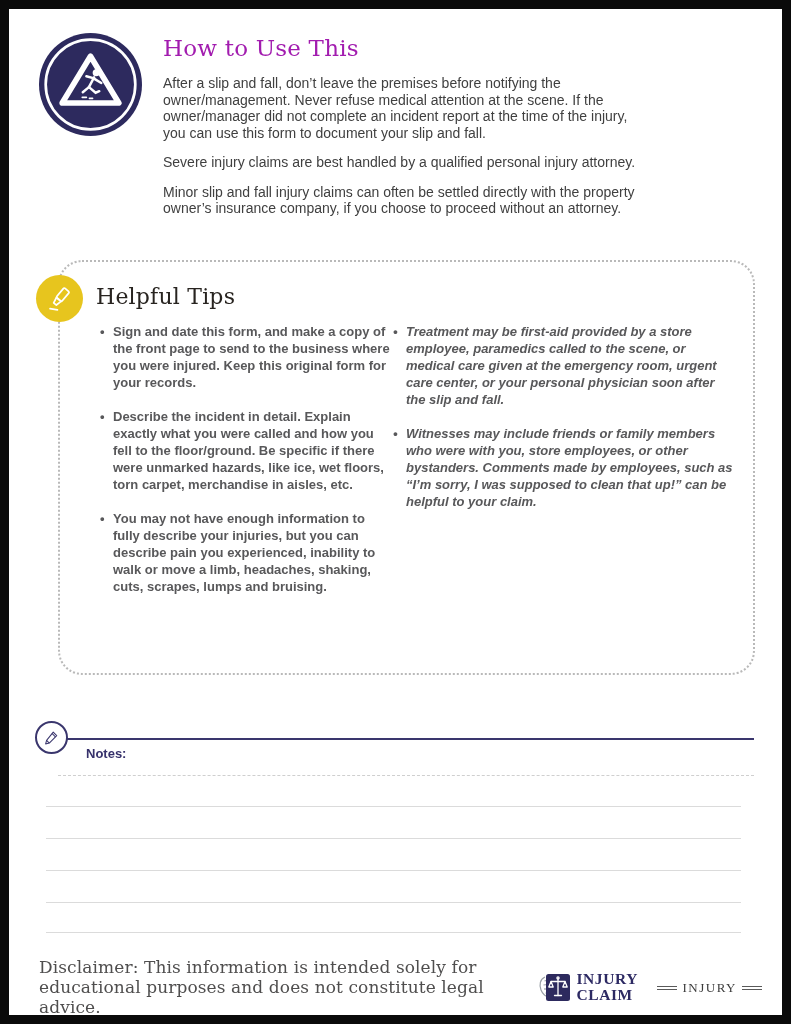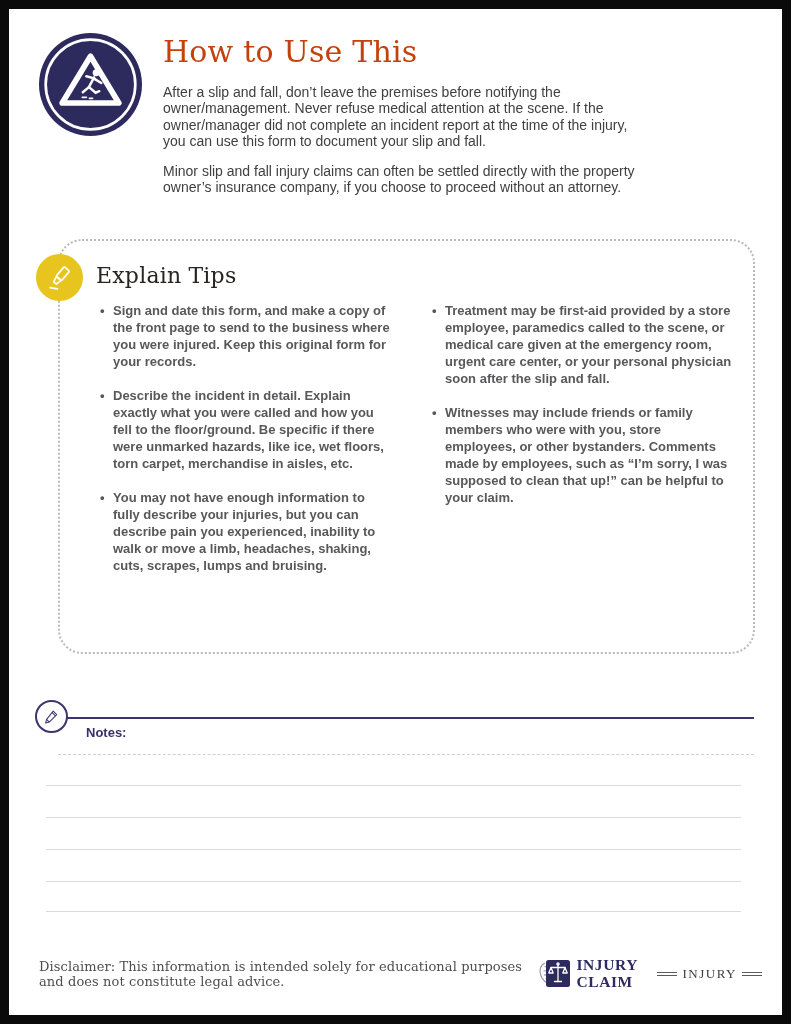--- a/index.html
+++ b/index.html
@@ -7,21 +7,21 @@
   body { background: #0a0a0a; position: relative; font-family: "Liberation Sans", sans-serif; }
   .page {
     position: absolute; inset: 9px; background: #ffffff; overflow: hidden;
   }
 
   
   .header { display: flex; padding: 24px 30px 0 30px; }
   .hazard-badge { width: 103px; height: 103px; flex: 0 0 103px; }
   .header-text { margin-left: 21px; padding-top: 2px; width: 500px; }
   .title-line1 {
-    font-family: "DejaVu Serif", serif; font-size: 30px; color: #c2410c;
+    font-family: "DejaVu Serif", serif; font-size: 23px; color: #a21caf;
     letter-spacing: 0.2px; line-height: 1.15;
   }
   .title-line2 { margin-top: 3px; line-height: 1.1; white-space: nowrap; }
   .title-bold {
     font-family: "DejaVu Serif", serif; font-weight: bold; font-size: 24px; color: #36316b;
   }
   .title-light {
     font-family: "Liberation Sans", sans-serif; font-size: 23px; color: #514c80; letter-spacing: 1px;
   }
   .intro { margin-top: 14px; width: 487px; }
@@ -35,24 +35,24 @@
     border: 2px dotted #b9b9b9; border-radius: 24px; background: #ffffff;
   }
   .tips-badge {
     position: absolute; left: -24px; top: 13px; width: 47px; height: 47px;
     border-radius: 50%; background: #e7c51e; display: flex; align-items: center; justify-content: center;
   }
   .tips-heading {
     font-family: "DejaVu Serif", serif; font-size: 22px; color: #282420;
     margin: 22px 0 0 36px; letter-spacing: 0.2px;
   }
-  .tips-columns { display: flex; margin: 14px 18px 0 40px; gap: 39px; }
+  .tips-columns { display: flex; margin: 14px 18px 0 40px; }
   .tips-col { }
   .tips-col.left { width: 293px; flex: 0 0 293px; }
-  .tips-col.right { flex: 1; }
+  .tips-col.right { flex: 1; font-style: italic; }
   .tips-col ul { list-style: none; }
   .tips-col li {
     position: relative; padding-left: 13px; margin-bottom: 17px;
     font-size: 13px; font-weight: bold; color: #58585a; line-height: 17px;
   }
   .tips-col li::before { content: "•"; position: absolute; left: 0; top: 0; color: #58585a; }
 
   
   .notes { position: relative; margin-top: 63px; height: 210px; }
   .notes-topline { position: absolute; top: 0; left: 51px; right: 28px; border-top: 2px solid #3a366d; }
@@ -72,21 +72,21 @@
   .rule-line.r3 { top: 132px; }
   .rule-line.r4 { top: 164px; }
   .rule-line.r5 { top: 194px; }
 
   
   .footer {
     position: absolute; left: 30px; right: 20px; top: 948px;
     display: flex; justify-content: space-between; align-items: center;
   }
   .disclaimer {
-    font-family: "DejaVu Serif", serif; font-size: 13px; color: #4f4e4e; letter-spacing: 0.1px;
+    font-family: "DejaVu Serif", serif; font-size: 17px; color: #4f4e4e; letter-spacing: 0.1px;
   }
   .logo { display: flex; align-items: center; }
   .logo-icon { width: 36px; height: 33px; margin-right: 4px; }
   .logo-text { display: flex; flex-direction: row; align-items: center; gap: 20px; }
   .logo-line1 {
     font-family: "Liberation Serif", serif; font-weight: bold; font-size: 15.5px;
     color: #2d2a63; letter-spacing: 0.6px; line-height: 1.05;
   }
   .logo-line2-row { display: flex; align-items: center; gap: 5px; margin-top: 1px; }
   .dbl-line { width: 20px; height: 4px; border-top: 1px solid #5a5a5a; border-bottom: 1px solid #5a5a5a; }
@@ -113,36 +113,37 @@
           <path d="M48.5 52.5 L42.5 57.5"></path>
           <path d="M48.5 52.5 L55 58 L58.5 56.5"></path>
         </g>
         <path d="M42 62.5 l4 0 M49 63.5 l3 0" stroke="#ffffff" stroke-width="1.6" stroke-linecap="round"></path>
       </svg>
     </div>
     <div class="header-text">
       <div class="title-line1">How to Use This</div>
       <div class="intro">
         <p>After a slip and fall, don’t leave the premises before notifying the owner/management. Never refuse medical attention at the scene. If the owner/manager did not complete an incident report at the time of the injury, you can use this form to document your slip and fall.</p>
+        <p>Severe injury claims are best handled by a qualified personal injury attorney.</p>
         <p>Minor slip and fall injury claims can often be settled directly with the property owner’s insurance company, if you choose to proceed without an attorney.</p>
       </div>
     </div>
   </div>
 
   <div class="tips-box">
     <div class="tips-badge">
       <svg viewBox="0 0 24 24" width="30" height="30">
         <g transform="rotate(40 12 12)" stroke="#ffffff" stroke-width="1.4" fill="none" stroke-linejoin="round">
           <rect x="9.2" y="3.5" width="5.6" height="10" rx="1"></rect>
           <path d="M9.6 13.5 L14.4 13.5 L13.4 18.2 L10.6 18.2 Z"></path>
         </g>
         <path d="M4 20.5 L10 21.5" stroke="#ffffff" stroke-width="1.3" stroke-linecap="round"></path>
       </svg>
     </div>
-    <div class="tips-heading">Explain Tips</div>
+    <div class="tips-heading">Helpful Tips</div>
     <div class="tips-columns">
       <div class="tips-col left">
         <ul>
           <li>Sign and date this form, and make a copy of the front page to send to the business where you were injured. Keep this original form for your records.</li>
           <li>Describe the incident in detail. Explain exactly what you were called and how you fell to the floor/ground. Be specific if there were unmarked hazards, like ice, wet floors, torn carpet, merchandise in aisles, etc.</li>
           <li>You may not have enough information to fully describe your injuries, but you can describe pain you experienced, inability to walk or move a limb, headaches, shaking, cuts, scrapes, lumps and bruising.</li>
         </ul>
       </div>
       <div class="tips-col right">
         <ul>

